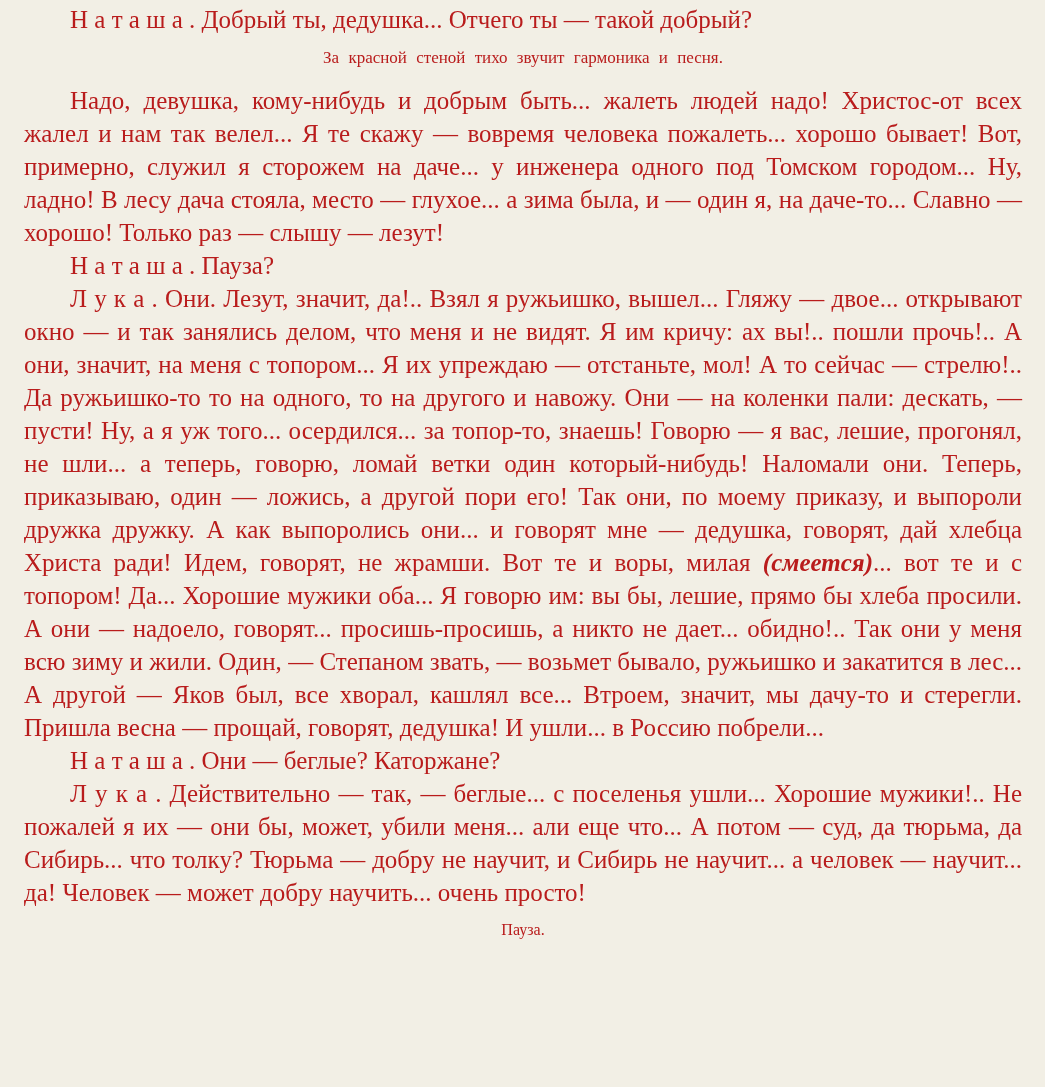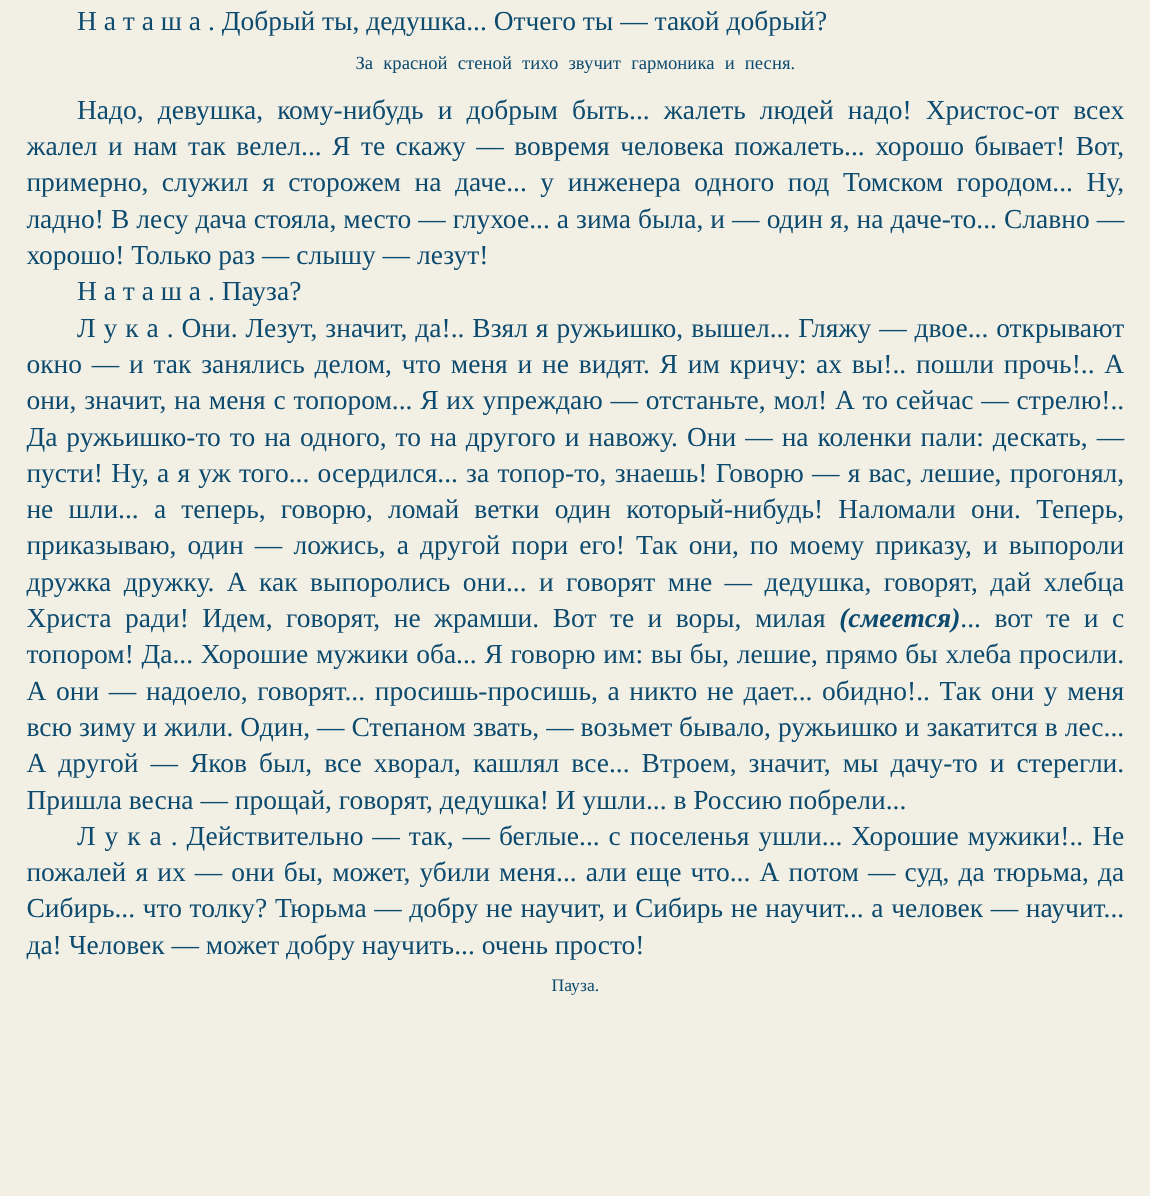--- a/index.html
+++ b/index.html
@@ -7,21 +7,21 @@
     padding: 0;
     background: #f2efe5;
   }
   .page {
     position: relative;
     box-sizing: border-box;
     width: 1045px;
     height: 1087px;
     padding: 3px 23px 0 24px;
     background: #f2efe5;
-    color: #0c4a6e;
+    color: #b91c1c;
     font-family: "Liberation Serif", "DejaVu Serif", serif;
     font-size: 25px;
     line-height: 33px;
     overflow: hidden;
   }
   .para {
     margin: 0;
     text-align: justify;
     text-indent: 46px;
   }
@@ -54,18 +54,19 @@
 
 
   <p class="stage-direction">За красной стеной тихо звучит гармоника и песня.</p>
 
   <p class="para">Надо, девушка, кому-нибудь и добрым быть... жалеть людей надо! Христос-от всех жалел и нам так велел... Я те скажу — вовремя человека пожалеть... хорошо бывает! Вот, примерно, служил я сторожем на даче... у инженера одного под Томском городом... Ну, ладно! В лесу дача стояла, место — глухое... а зима была, и — один я, на даче-то... Славно — хорошо! Только раз — слышу — лезут!</p>
 
   <p class="para"><span>Н а т а ш а .</span> <span>Пауза?</span></p>
 
   <p class="para"><span>Л у к а .</span> <span>Они. Лезут, значит, да!.. Взял я ружьишко, вышел... Гляжу — двое... открывают окно — и так занялись делом, что меня и не видят. Я им кричу: ах вы!.. пошли прочь!.. А они, значит, на меня с топором... Я их упреждаю — отстаньте, мол! А то сейчас — стрелю!.. Да ружьишко-то то на одного, то на другого и навожу. Они — на коленки пали: дескать, — пусти! Ну, а я уж того... осердился... за топор-то, знаешь! Говорю — я вас, лешие, прогонял, не шли... а теперь, говорю, ломай ветки один который-нибудь! Наломали они. Теперь, приказываю, один — ложись, а другой пори его! Так они, по моему приказу, и выпороли дружка дружку. А как выпоролись они... и говорят мне — дедушка, говорят, дай хлебца Христа ради! Идем, говорят, не жрамши. Вот те и воры, милая</span> <span class="italic-inline">(смеется)</span><span>... вот те и с топором! Да... Хорошие мужики оба... Я говорю им: вы бы, лешие, прямо бы хлеба просили. А они — надоело, говорят... просишь-просишь, а никто не дает... обидно!.. Так они у меня всю зиму и жили. Один, — Степаном звать, — возьмет бывало, ружьишко и закатится в лес... А другой — Яков был, все хворал, кашлял все... Втроем, значит, мы дачу-то и стерегли. Пришла весна — прощай, говорят, дедушка! И ушли... в Россию побрели...</span></p>
 
+  <p class="para"><span>Н а т а ш а .</span> <span>Они — беглые? Каторжане?</span></p>
 
   <p class="para"><span>Л у к а .</span> <span>Действительно — так, — беглые... с поселенья ушли... Хорошие мужики!.. Не пожалей я их — они бы, может, убили меня... али еще что... А потом — суд, да тюрьма, да Сибирь... что толку? Тюрьма — добру не научит, и Сибирь не научит... а человек — научит... да! Человек — может добру научить... очень просто!</span></p>
 
   <p class="pause-note">Пауза.</p>
 
 </div>
 
 </body></html>

